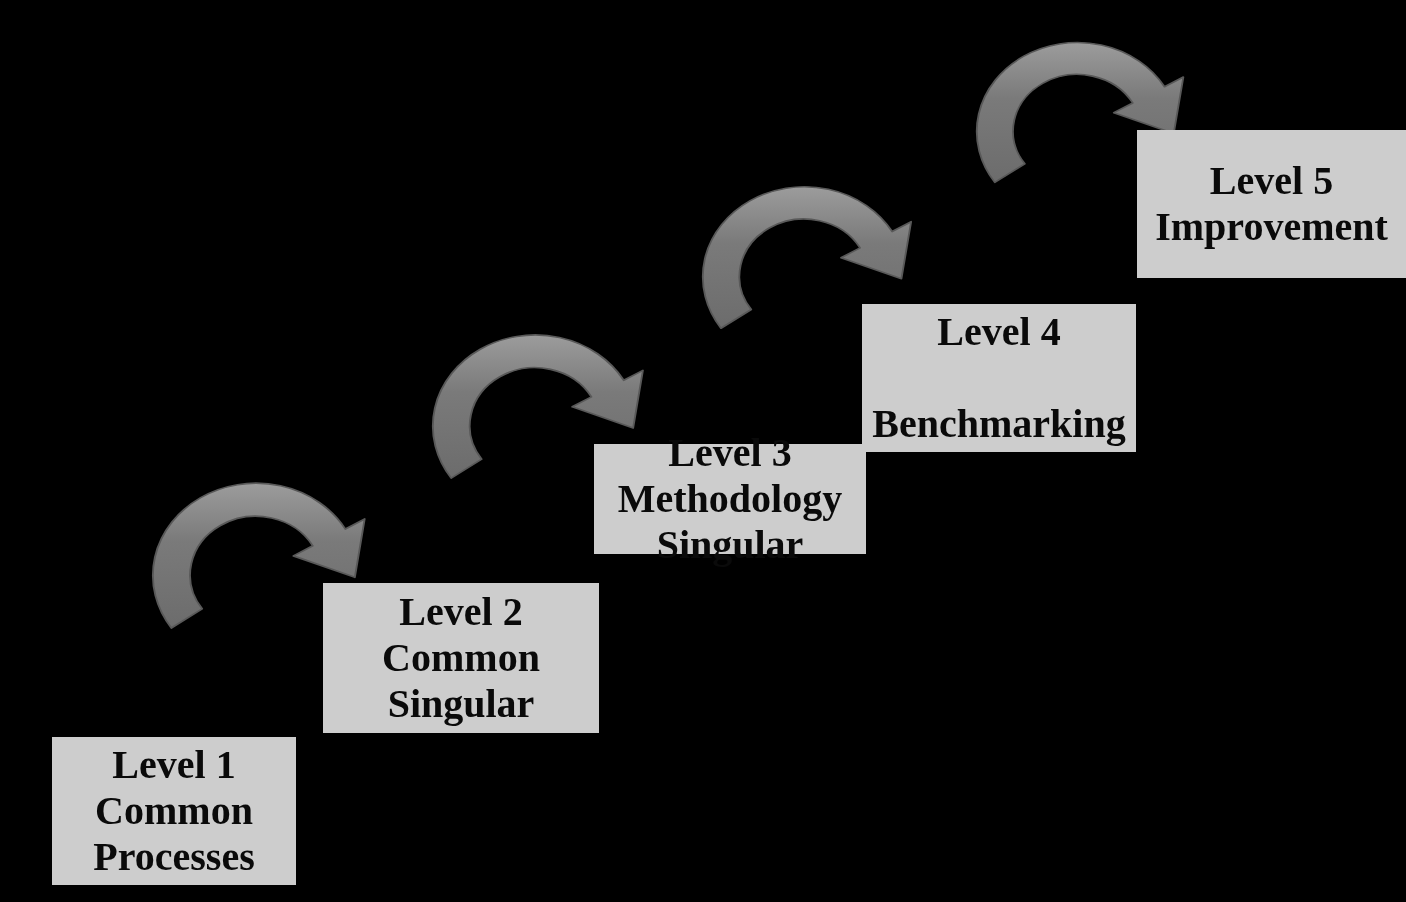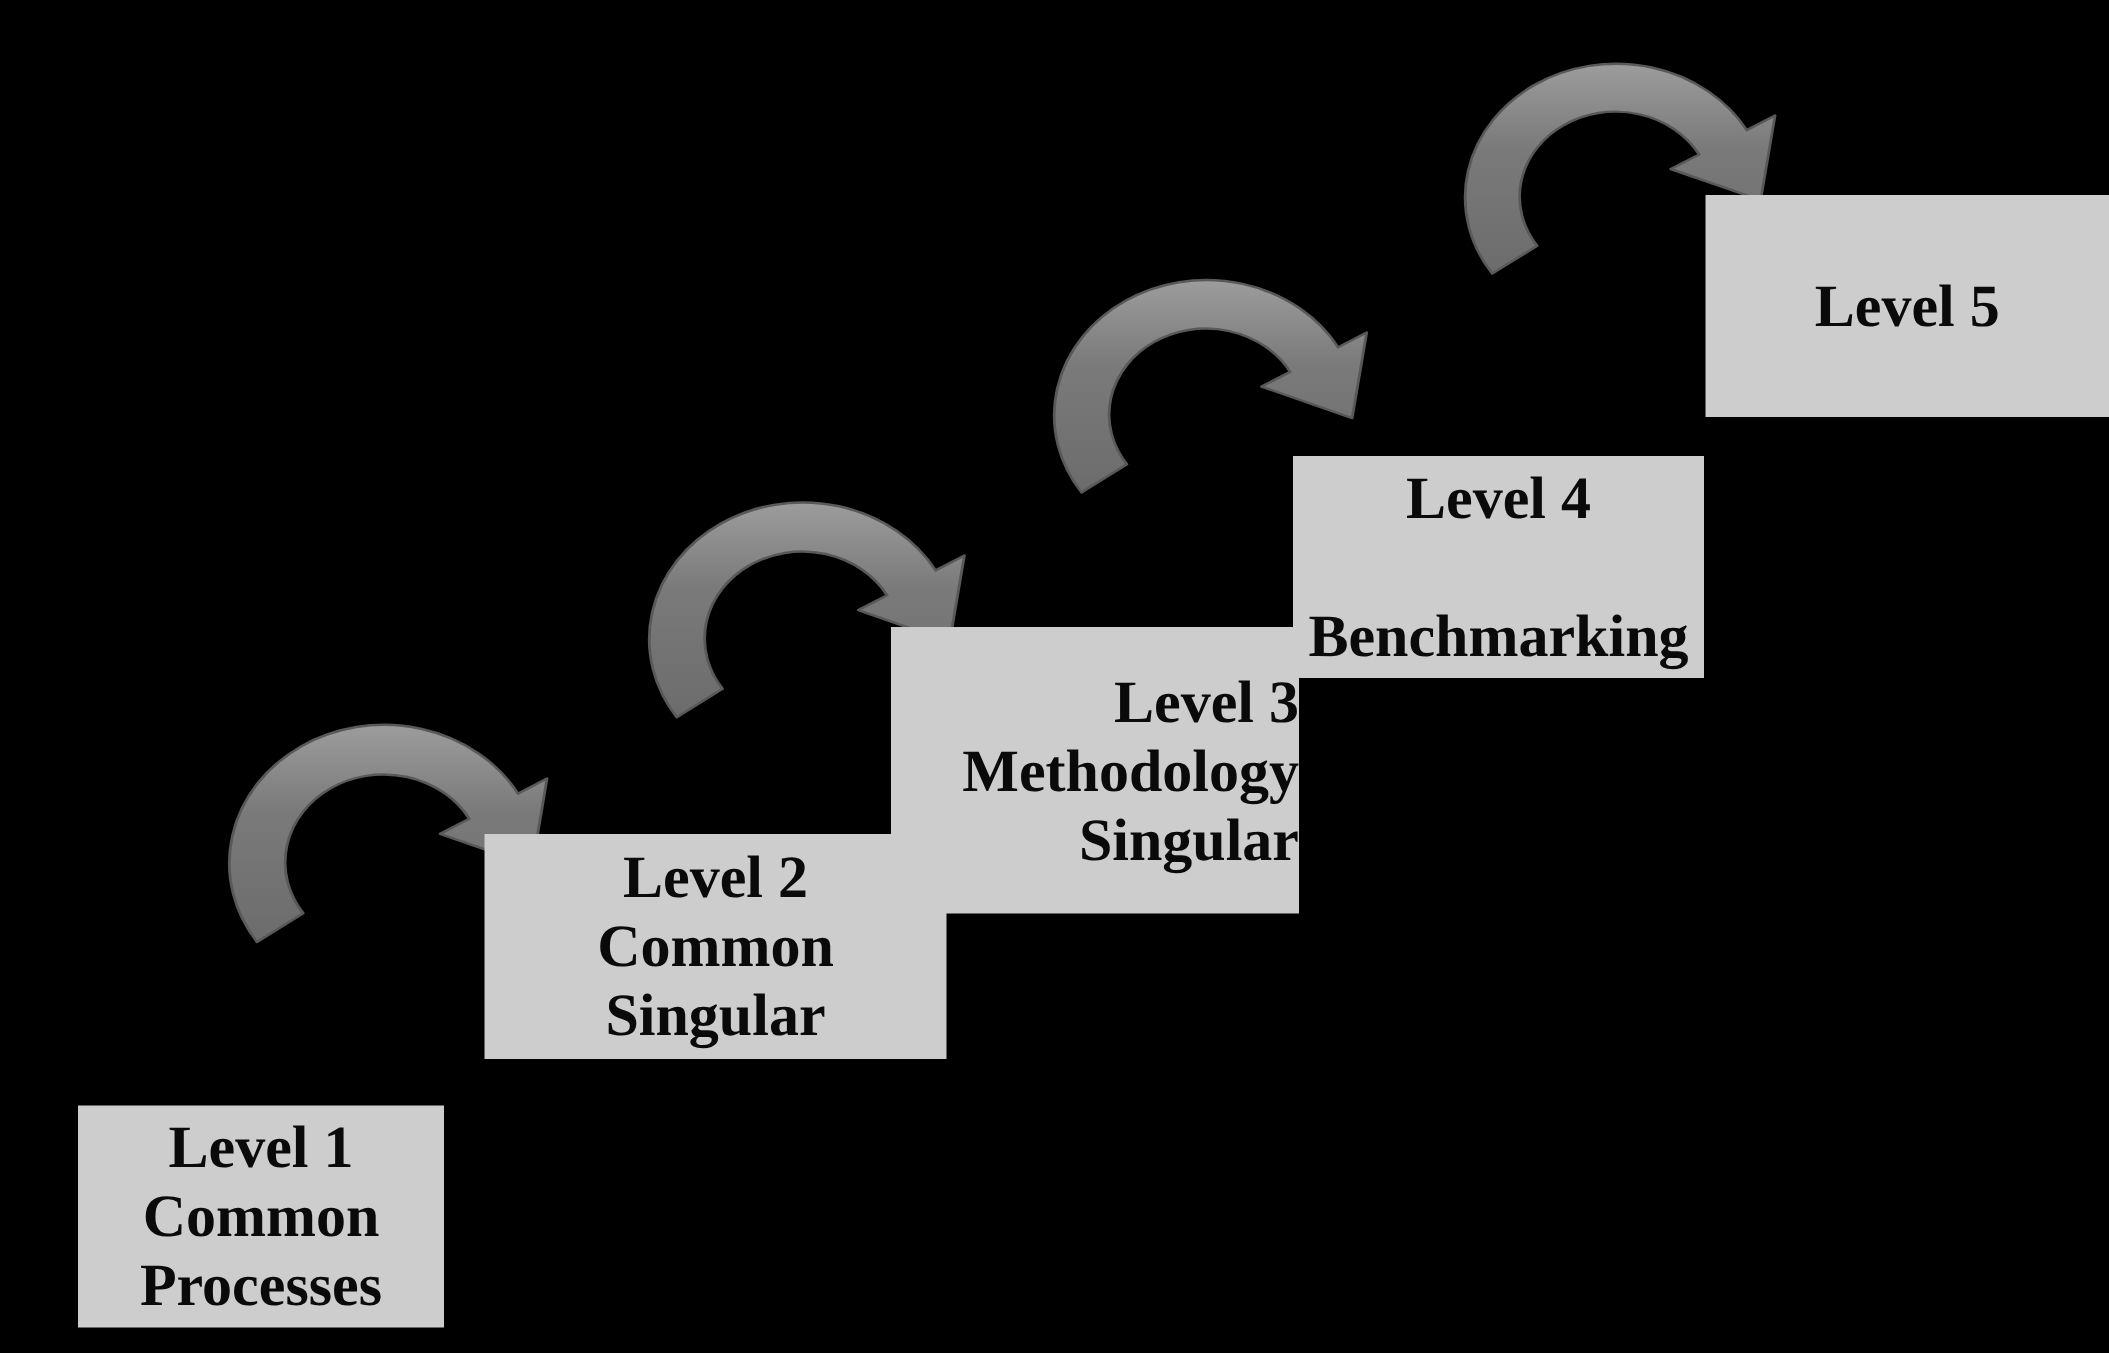--- a/index.html
+++ b/index.html
@@ -22,22 +22,22 @@
     font-weight: 700;
     font-size: 40px;
     line-height: 46px;
     text-align: center;
     display: flex;
     flex-direction: column;
     justify-content: center;
   }
   .box-line { height: 46px; white-space: pre; }
   .box-1 { left: 52px;   top: 737px; width: 244px; height: 148px; }
-  .box-2 { left: 323px;  top: 556px; width: 308px; height: 150px; }
-  .box-3 { left: 594px;  top: 418px; width: 272px; height: 191px; text-align: right; }
+  .box-2 { left: 323px;  top: 583px; width: 276px; height: 150px; }
+  .box-3 { left: 594px;  top: 444px; width: 272px; height: 110px; }
   .box-4 { left: 862px;  top: 284px; width: 274px; height: 148px; margin-top: 20px; }
   .box-5 { left: 1137px; top: 130px; width: 269px; height: 148px; }
 
   .arc-arrow { position: absolute; overflow: visible; }
   .arc-arrow path {
     fill: url(#arrowGrad);
     stroke: var(--arrow-outline, #595959);
     stroke-width: 2;
     stroke-linejoin: round;
   }
@@ -93,15 +93,16 @@
   </div>
 
   <div class="level-box box-4">
     <div class="box-line">Level 4</div>
     <div class="box-line"></div>
     <div class="box-line">Benchmarking</div>
   </div>
 
   <div class="level-box box-5">
     <div class="box-line">Level 5</div>
+    <div class="box-line">Improvement</div>
   </div>
 
 </div>
 
 </body></html>

